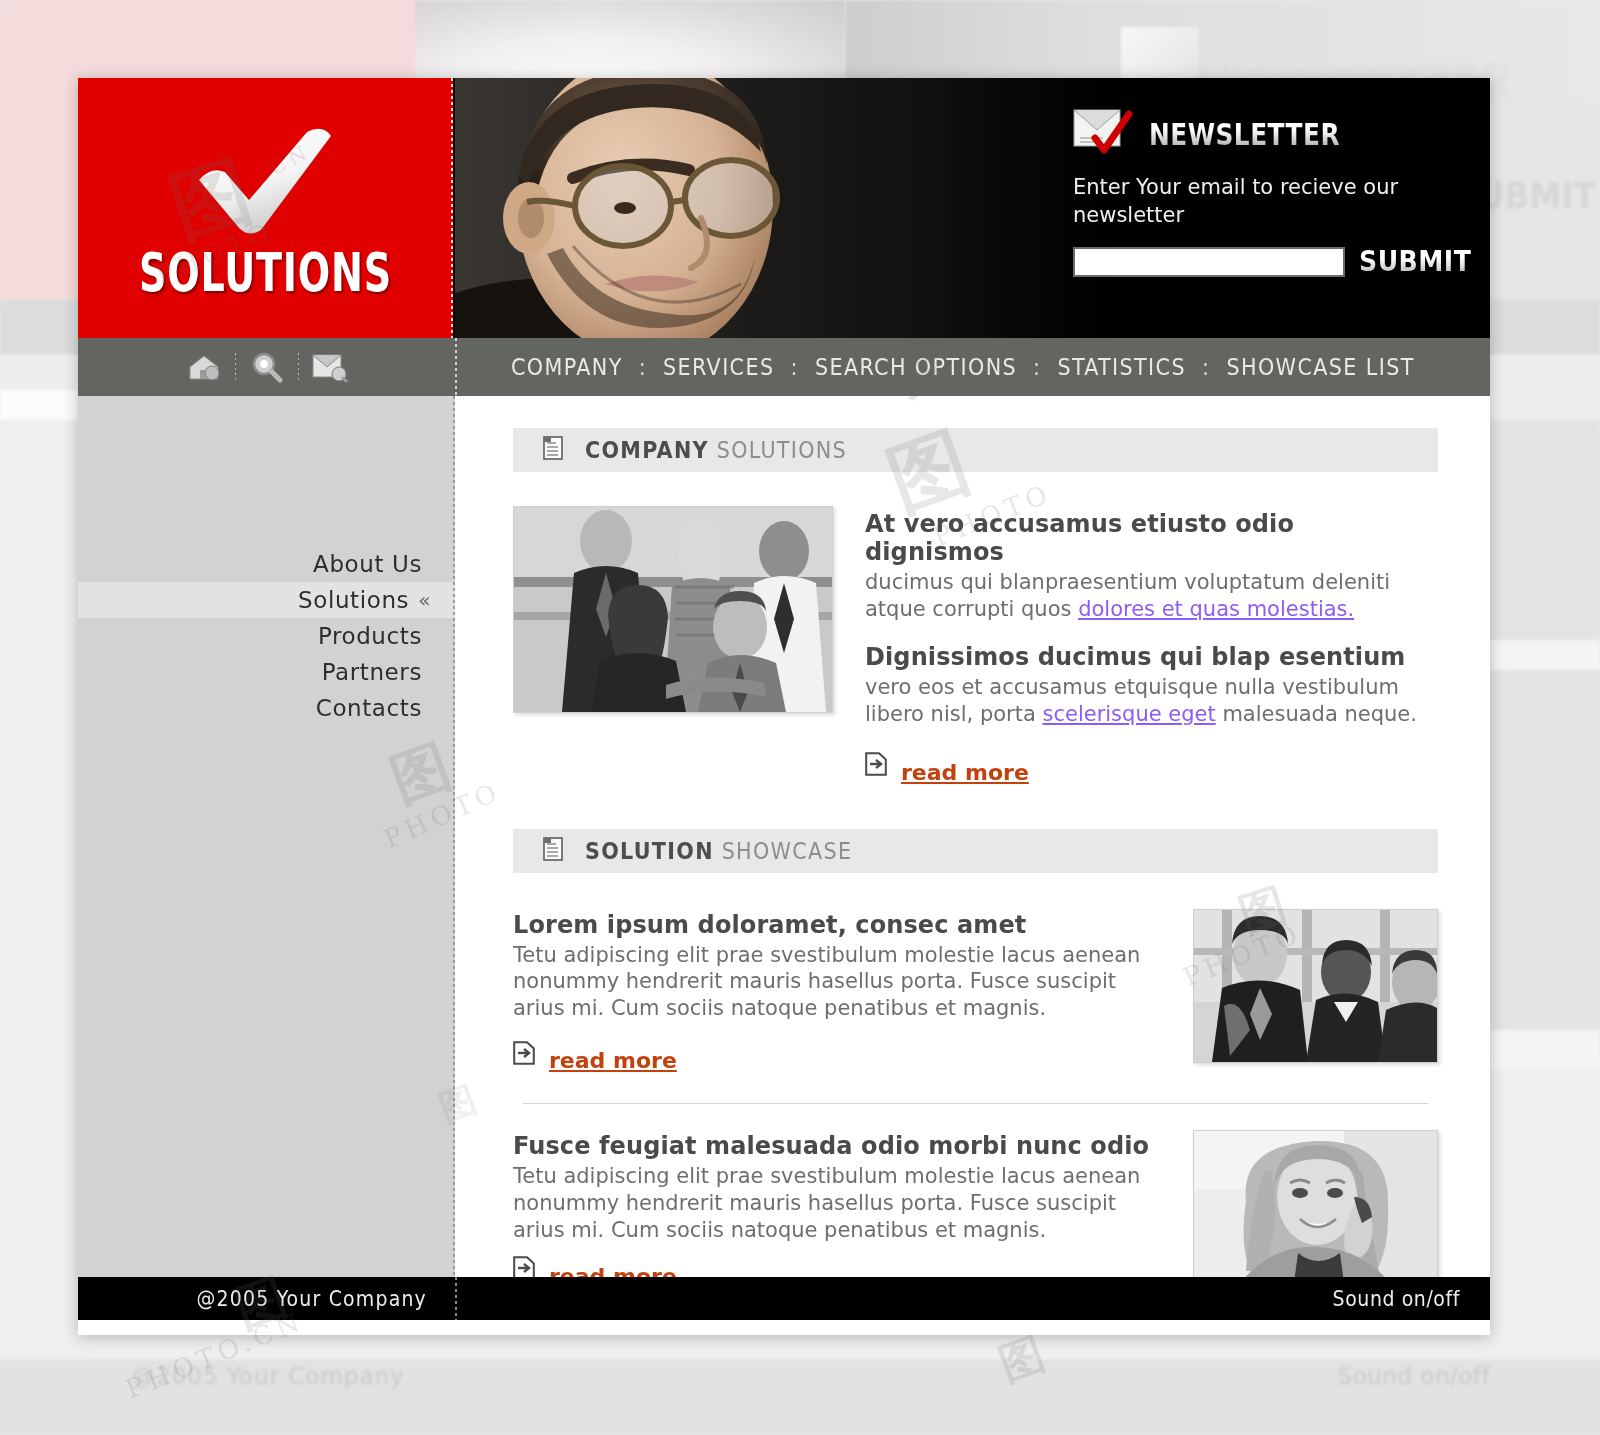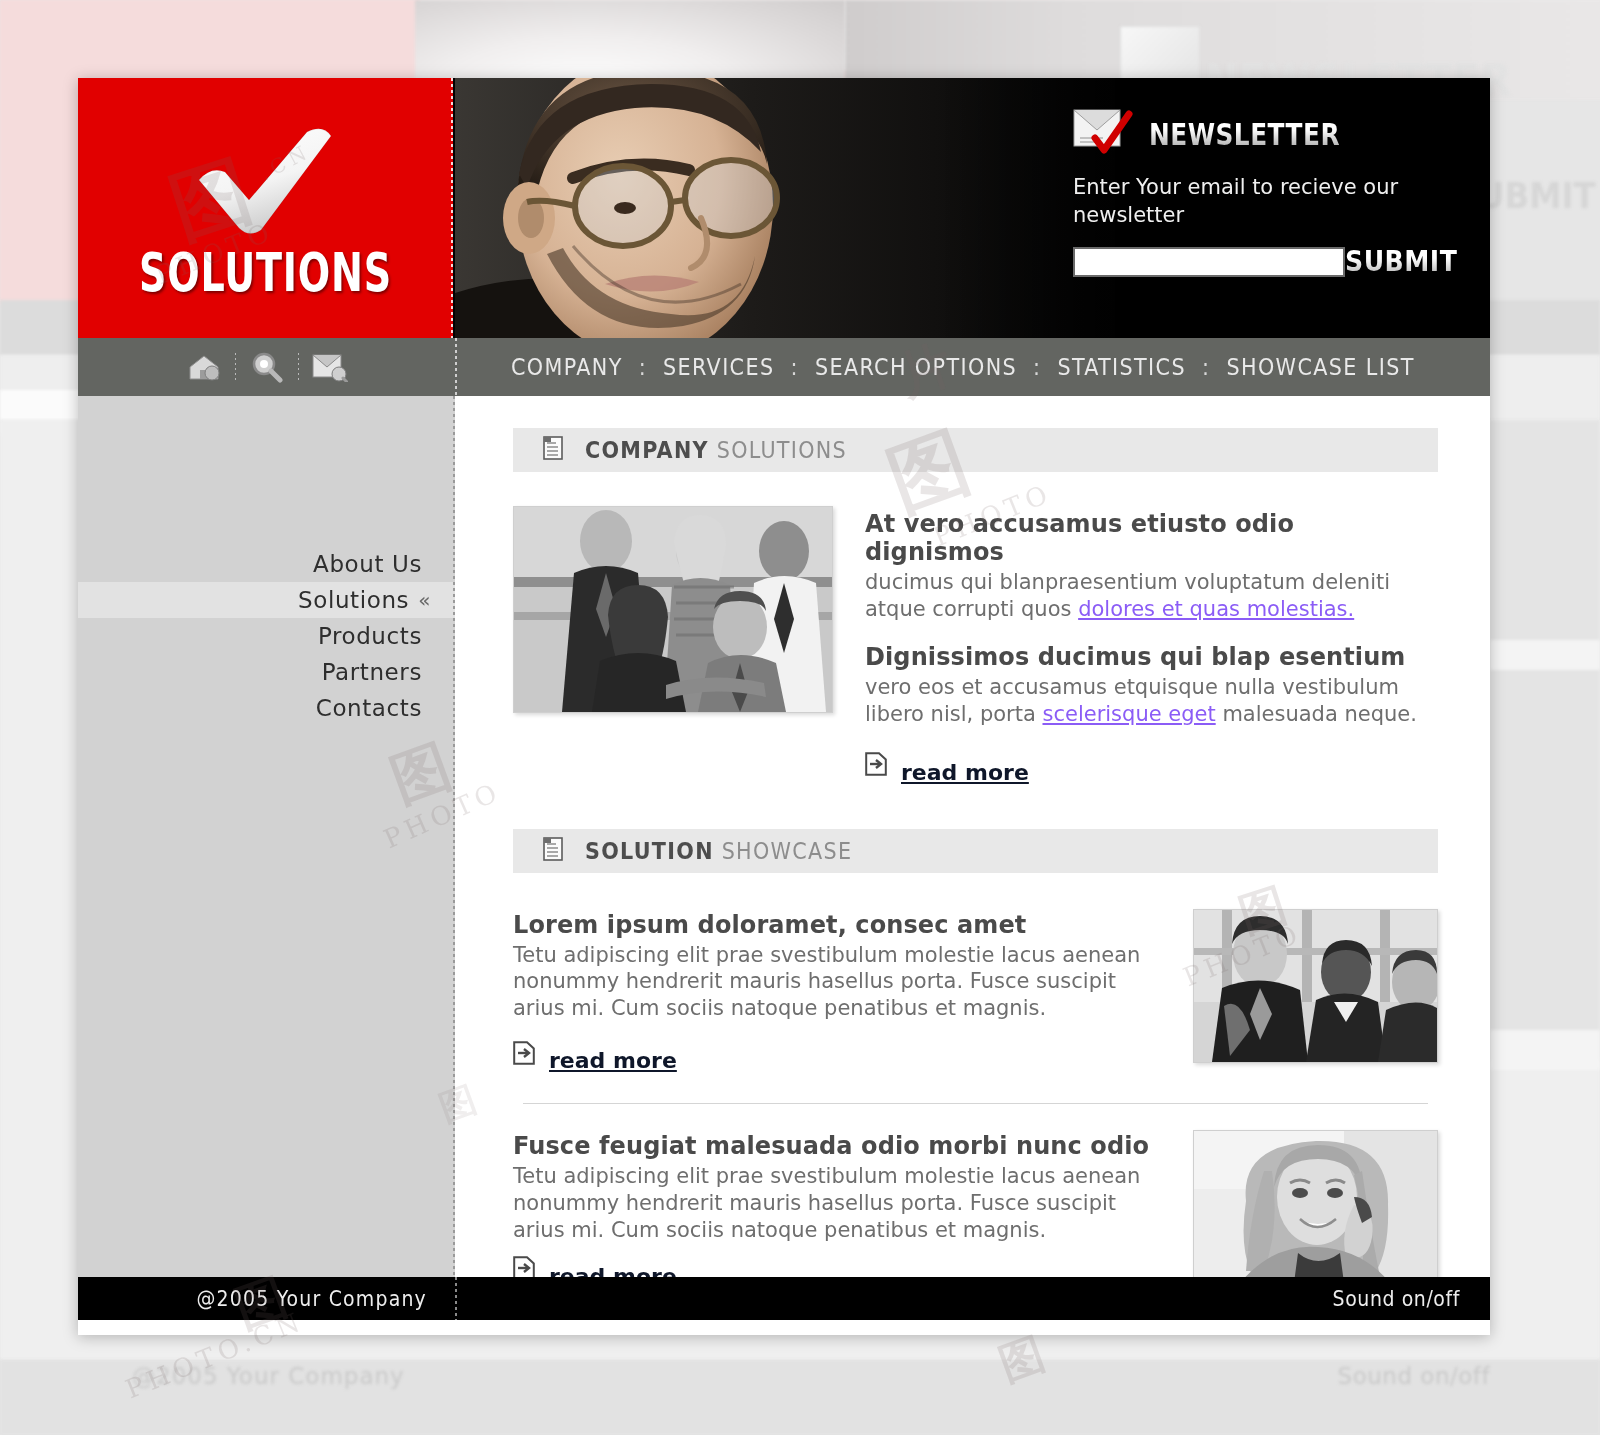--- a/index.html
+++ b/index.html
@@ -61,21 +61,21 @@
     background:linear-gradient(90deg,rgba(0,0,0,0) 0%,rgba(0,0,0,.75) 28%,#000 58%);}
 
   
   #newsletter{position:absolute;left:995px;top:30px;width:400px;color:#fff;}
   #nl-head{display:flex;align-items:center;gap:14px;margin-bottom:14px;}
   #nl-title{font-size:30px;font-weight:bold;letter-spacing:.5px;
     background:linear-gradient(180deg,#ffffff 35%,#9b9b9b 100%);
     -webkit-background-clip:text;background-clip:text;color:transparent;
     font-family:"DejaVu Sans Condensed","Liberation Sans",sans-serif;transform:scaleX(.92);transform-origin:left;}
   #nl-desc{font-size:21px;line-height:1.32;color:#efefef;max-width:330px;margin-bottom:16px;}
-  #nl-row{display:flex;align-items:center;}
+  #nl-row{display:flex;align-items:center;gap:14px;}
   #nl-input{width:272px;height:30px;background:#fff;border:2px solid #6a6a6a;outline:none;
             font-size:16px;padding:0 6px;box-sizing:border-box;}
   #nl-submit{font-size:28px;font-weight:bold;letter-spacing:.5px;
     background:linear-gradient(180deg,#ffffff 40%,#a7a7a7 100%);
     -webkit-background-clip:text;background-clip:text;color:transparent;cursor:pointer;
     font-family:"DejaVu Sans Condensed","Liberation Sans",sans-serif;}
 
   
   #navbar{height:58px;background:#636561;display:flex;align-items:center;position:relative;}
   #nav-icons{width:377px;display:flex;align-items:center;justify-content:center;gap:0;height:100%;}
@@ -109,21 +109,21 @@
   .sh-light{color:#8d8d8d;}
 
   .block1{display:flex;gap:32px;justify-content:space-between;}
   .photo-frame{border:1px solid #cfcfcf;box-shadow:2px 2px 4px rgba(0,0,0,.15);overflow:hidden;background:#ddd;}
   #team-photo{width:318px;height:205px;}
   .txt-col{flex:1;padding-top:4px;}
   .t-head{font-size:24px;font-weight:bold;color:#4a4a4a;margin:0 0 3px 0;letter-spacing:.1px;}
   .t-body{font-size:21px;line-height:1.28;color:#6e6e6e;margin:0 0 20px 0;}
   .t-body a,.ilink{color:#8b5cf6;text-decoration:underline;cursor:pointer;}
   .readmore{display:flex;align-items:center;gap:14px;margin-top:14px;cursor:pointer;}
-  .rm-text{font-size:22px;font-weight:bold;color:#0f172a;text-decoration:underline;margin-top:12px;}
+  .rm-text{font-size:22px;font-weight:bold;color:#c2410c;text-decoration:underline;margin-top:12px;}
 
   .showcase-item{display:flex;gap:36px;align-items:flex-start;}
   .sc-txt{flex:1;padding-top:2px;}
   .sc-photo{width:243px;height:152px;flex:none;}
   .sc-rule{height:1px;background:#d5d5d5;margin:30px 10px 26px 10px;}
 
   
   #footer{height:43px;background:#000;display:flex;align-items:center;position:relative;}
   #ft-left{width:377px;text-align:right;padding-right:28px;box-sizing:border-box;color:#ededed;
     font-size:21px;letter-spacing:1.2px;font-family:"DejaVu Sans Condensed","Liberation Sans",sans-serif;}

